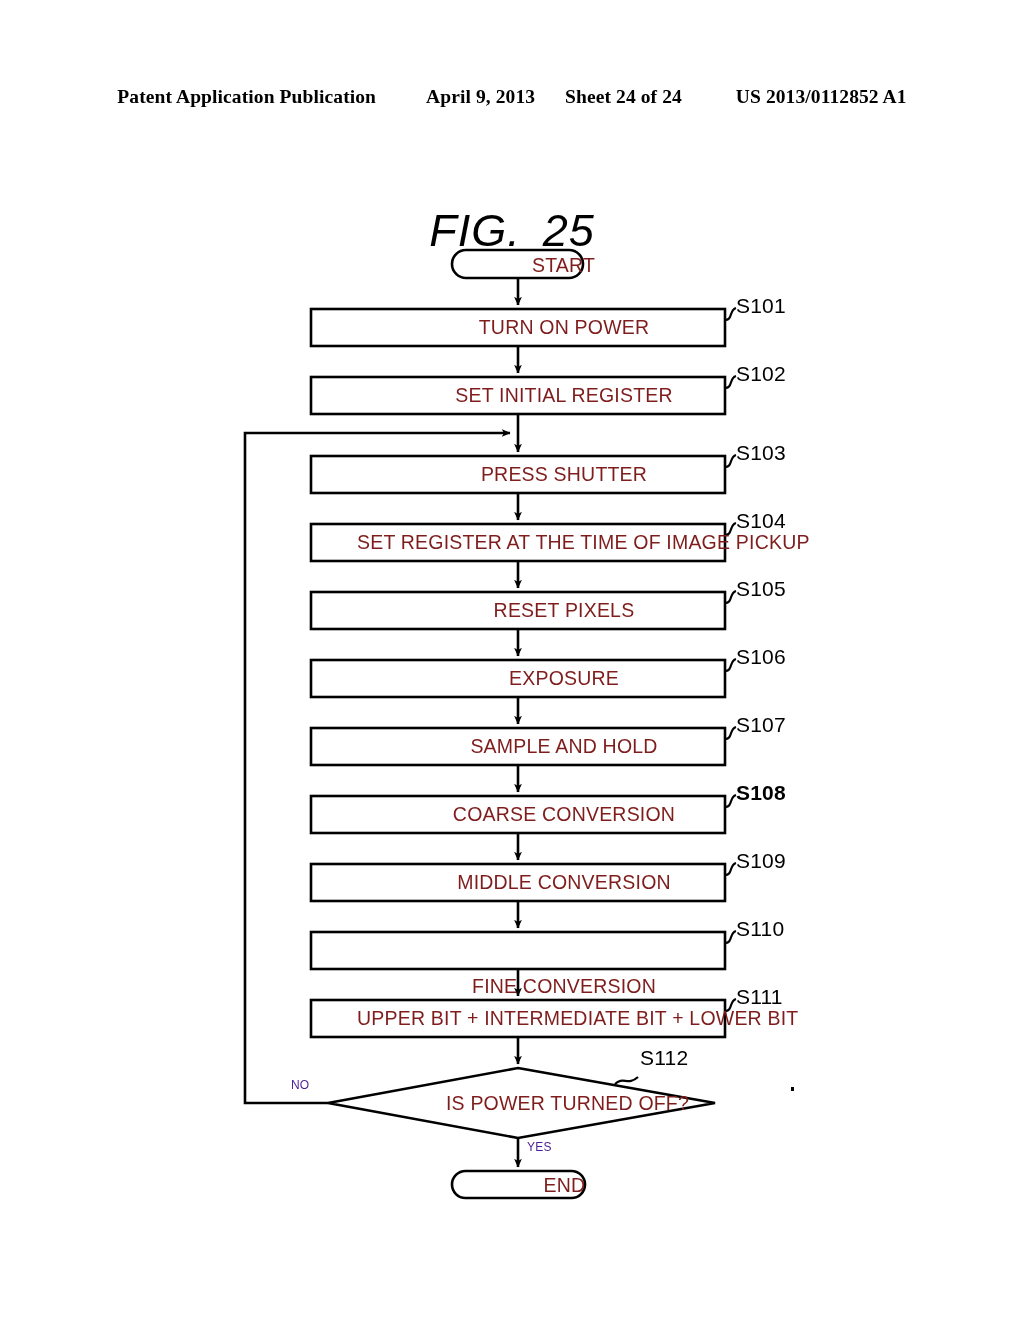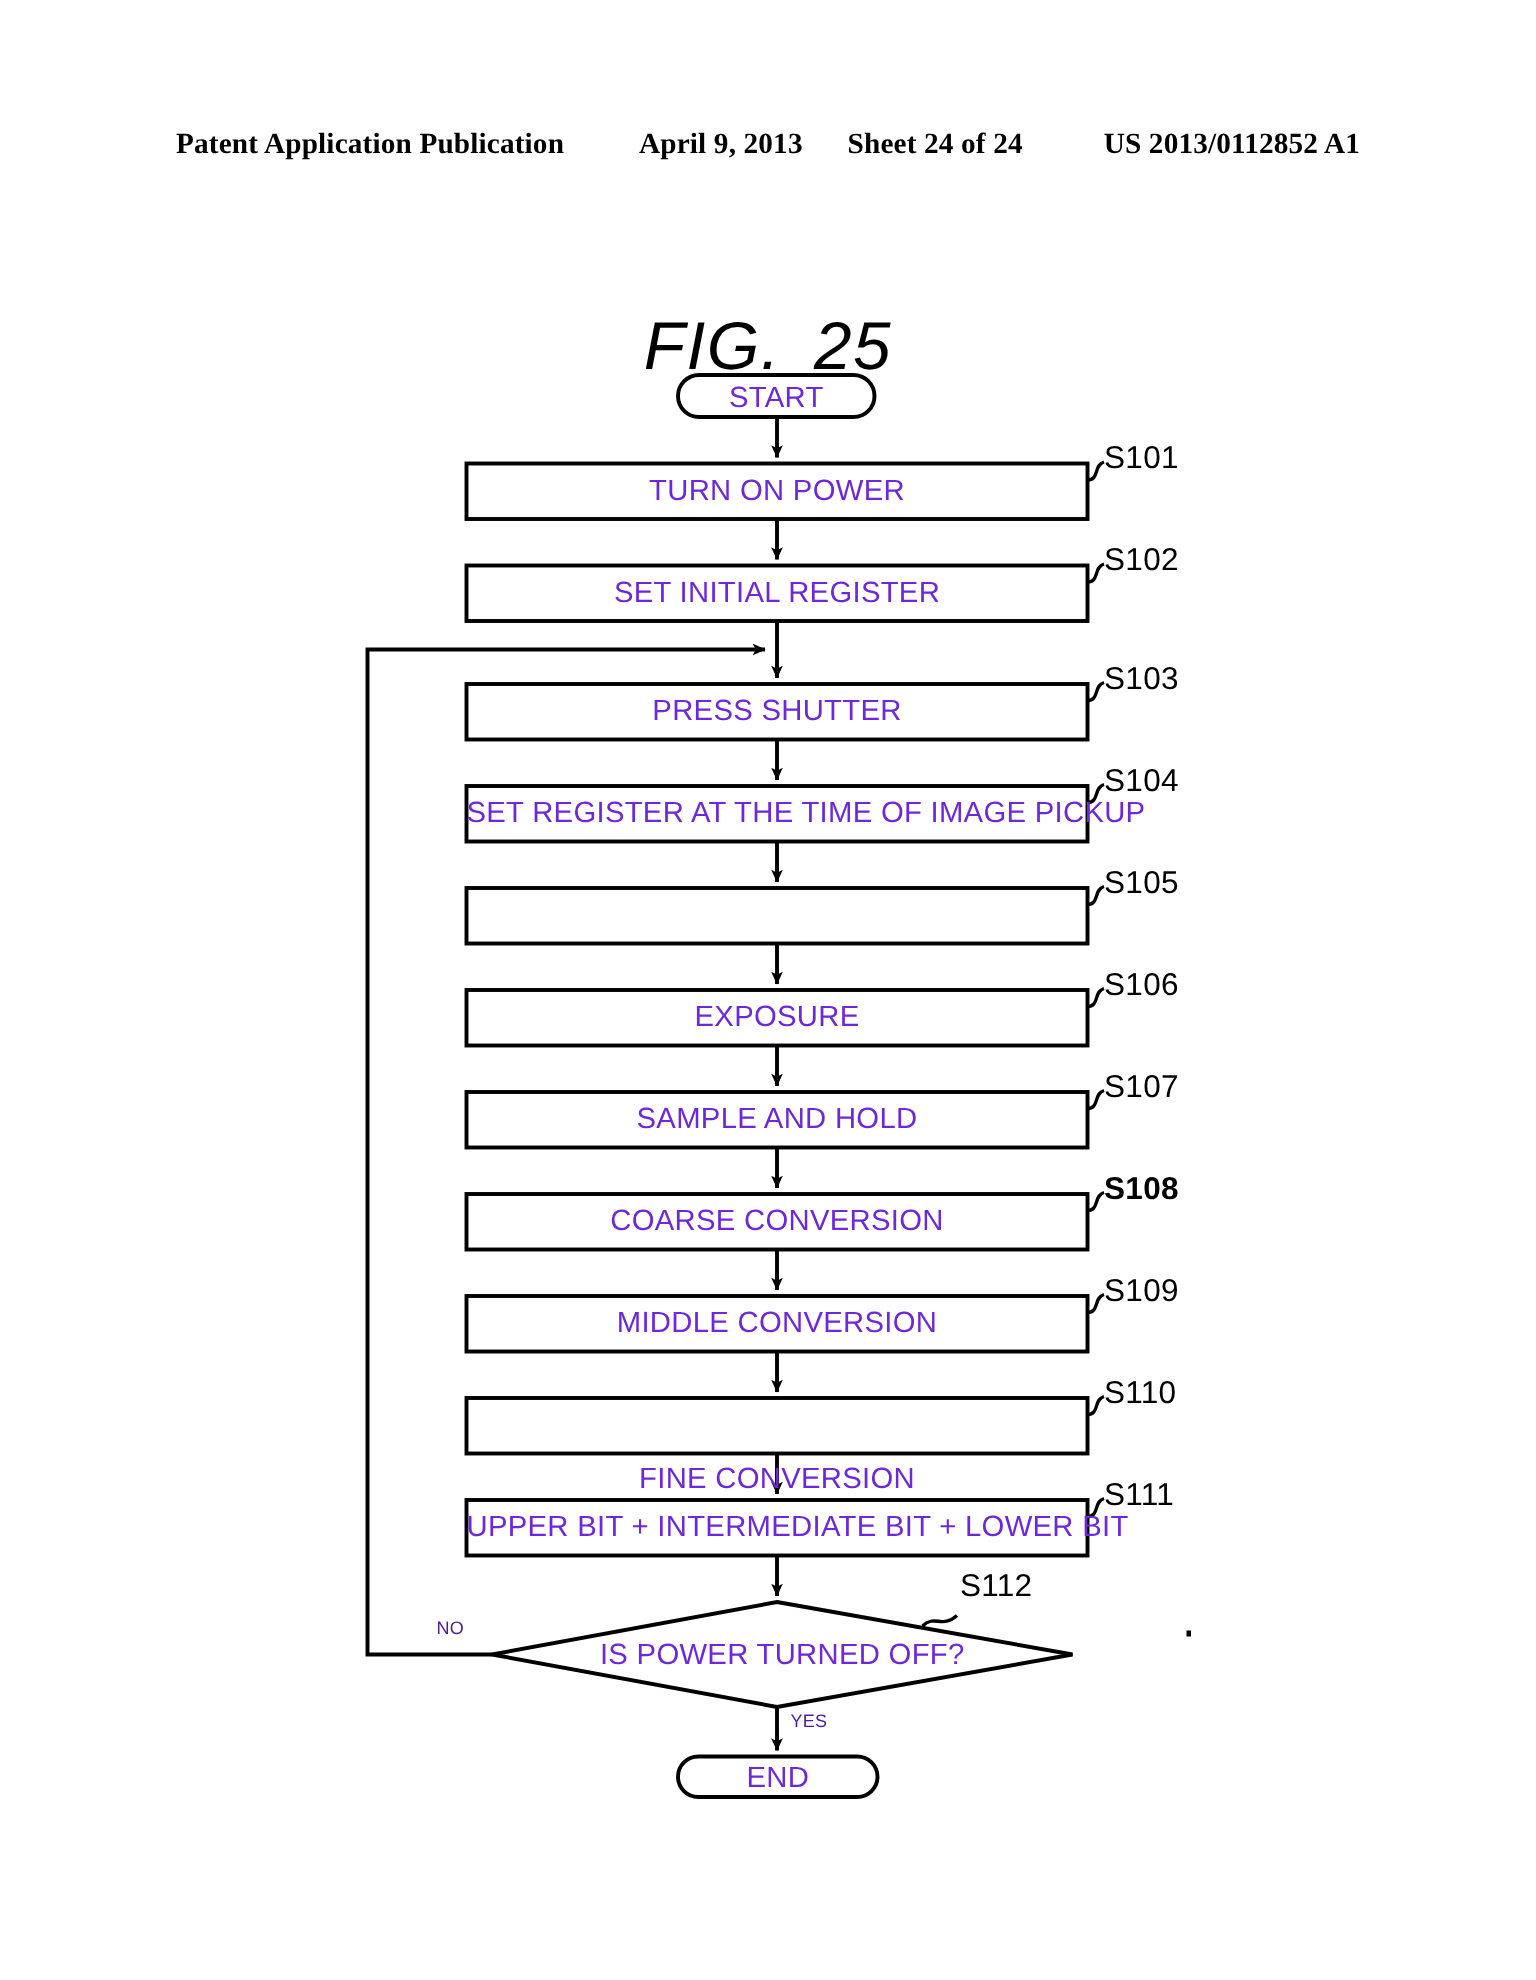--- a/index.html
+++ b/index.html
@@ -67,22 +67,23 @@
   }
 
   
   .node-label {
     position: absolute;
     text-align: center;
     font-family: "Liberation Sans", sans-serif;
     font-size: 19.5px;
     letter-spacing: 0.2px;
     white-space: nowrap;
-    color: #6d28d9;
+    color: #7f1d1d;
     line-height: 1;
+    padding-left: 46px;
   }
   .step-label {
     position: absolute;
     font-family: "Liberation Sans", sans-serif;
     font-size: 21px;
     letter-spacing: 0.2px;
     white-space: nowrap;
     color: #000;
   }
   .edge-label {
@@ -182,20 +183,21 @@
       <path d="M615,1084 C623,1076 628,1086 638,1077"></path>
     </g>
   </svg>
 
   <div class="node-label" style="left:452px; top:256px; width:131px;">START</div>
 
   <div class="node-label" style="left:311px; top:318px; width:414px;">TURN ON POWER</div>
   <div class="node-label" style="left:311px; top:386px; width:414px;">SET INITIAL REGISTER</div>
   <div class="node-label" style="left:311px; top:465px; width:414px;">PRESS SHUTTER</div>
   <div class="node-label" style="left:311px; top:533px; width:422px;">SET REGISTER AT THE TIME OF IMAGE PICKUP</div>
+  <div class="node-label" style="left:311px; top:601px; width:414px;">RESET PIXELS</div>
   <div class="node-label" style="left:311px; top:669px; width:414px;">EXPOSURE</div>
   <div class="node-label" style="left:311px; top:737px; width:414px;">SAMPLE AND HOLD</div>
   <div class="node-label" style="left:311px; top:805px; width:414px;">COARSE CONVERSION</div>
   <div class="node-label" style="left:311px; top:873px; width:414px;">MIDDLE CONVERSION</div>
   <div class="node-label" style="left:311px; top:941px; width:414px;margin-top:36px;">FINE CONVERSION</div>
   <div class="node-label" style="left:311px; top:1009px; width:414px;">UPPER BIT + INTERMEDIATE BIT + LOWER BIT</div>
 
   <div class="node-label" style="left:328px; top:1094px; width:387px;">IS POWER TURNED OFF?</div>
 
   <div class="node-label" style="left:452px; top:1176px; width:133px;">END</div>

